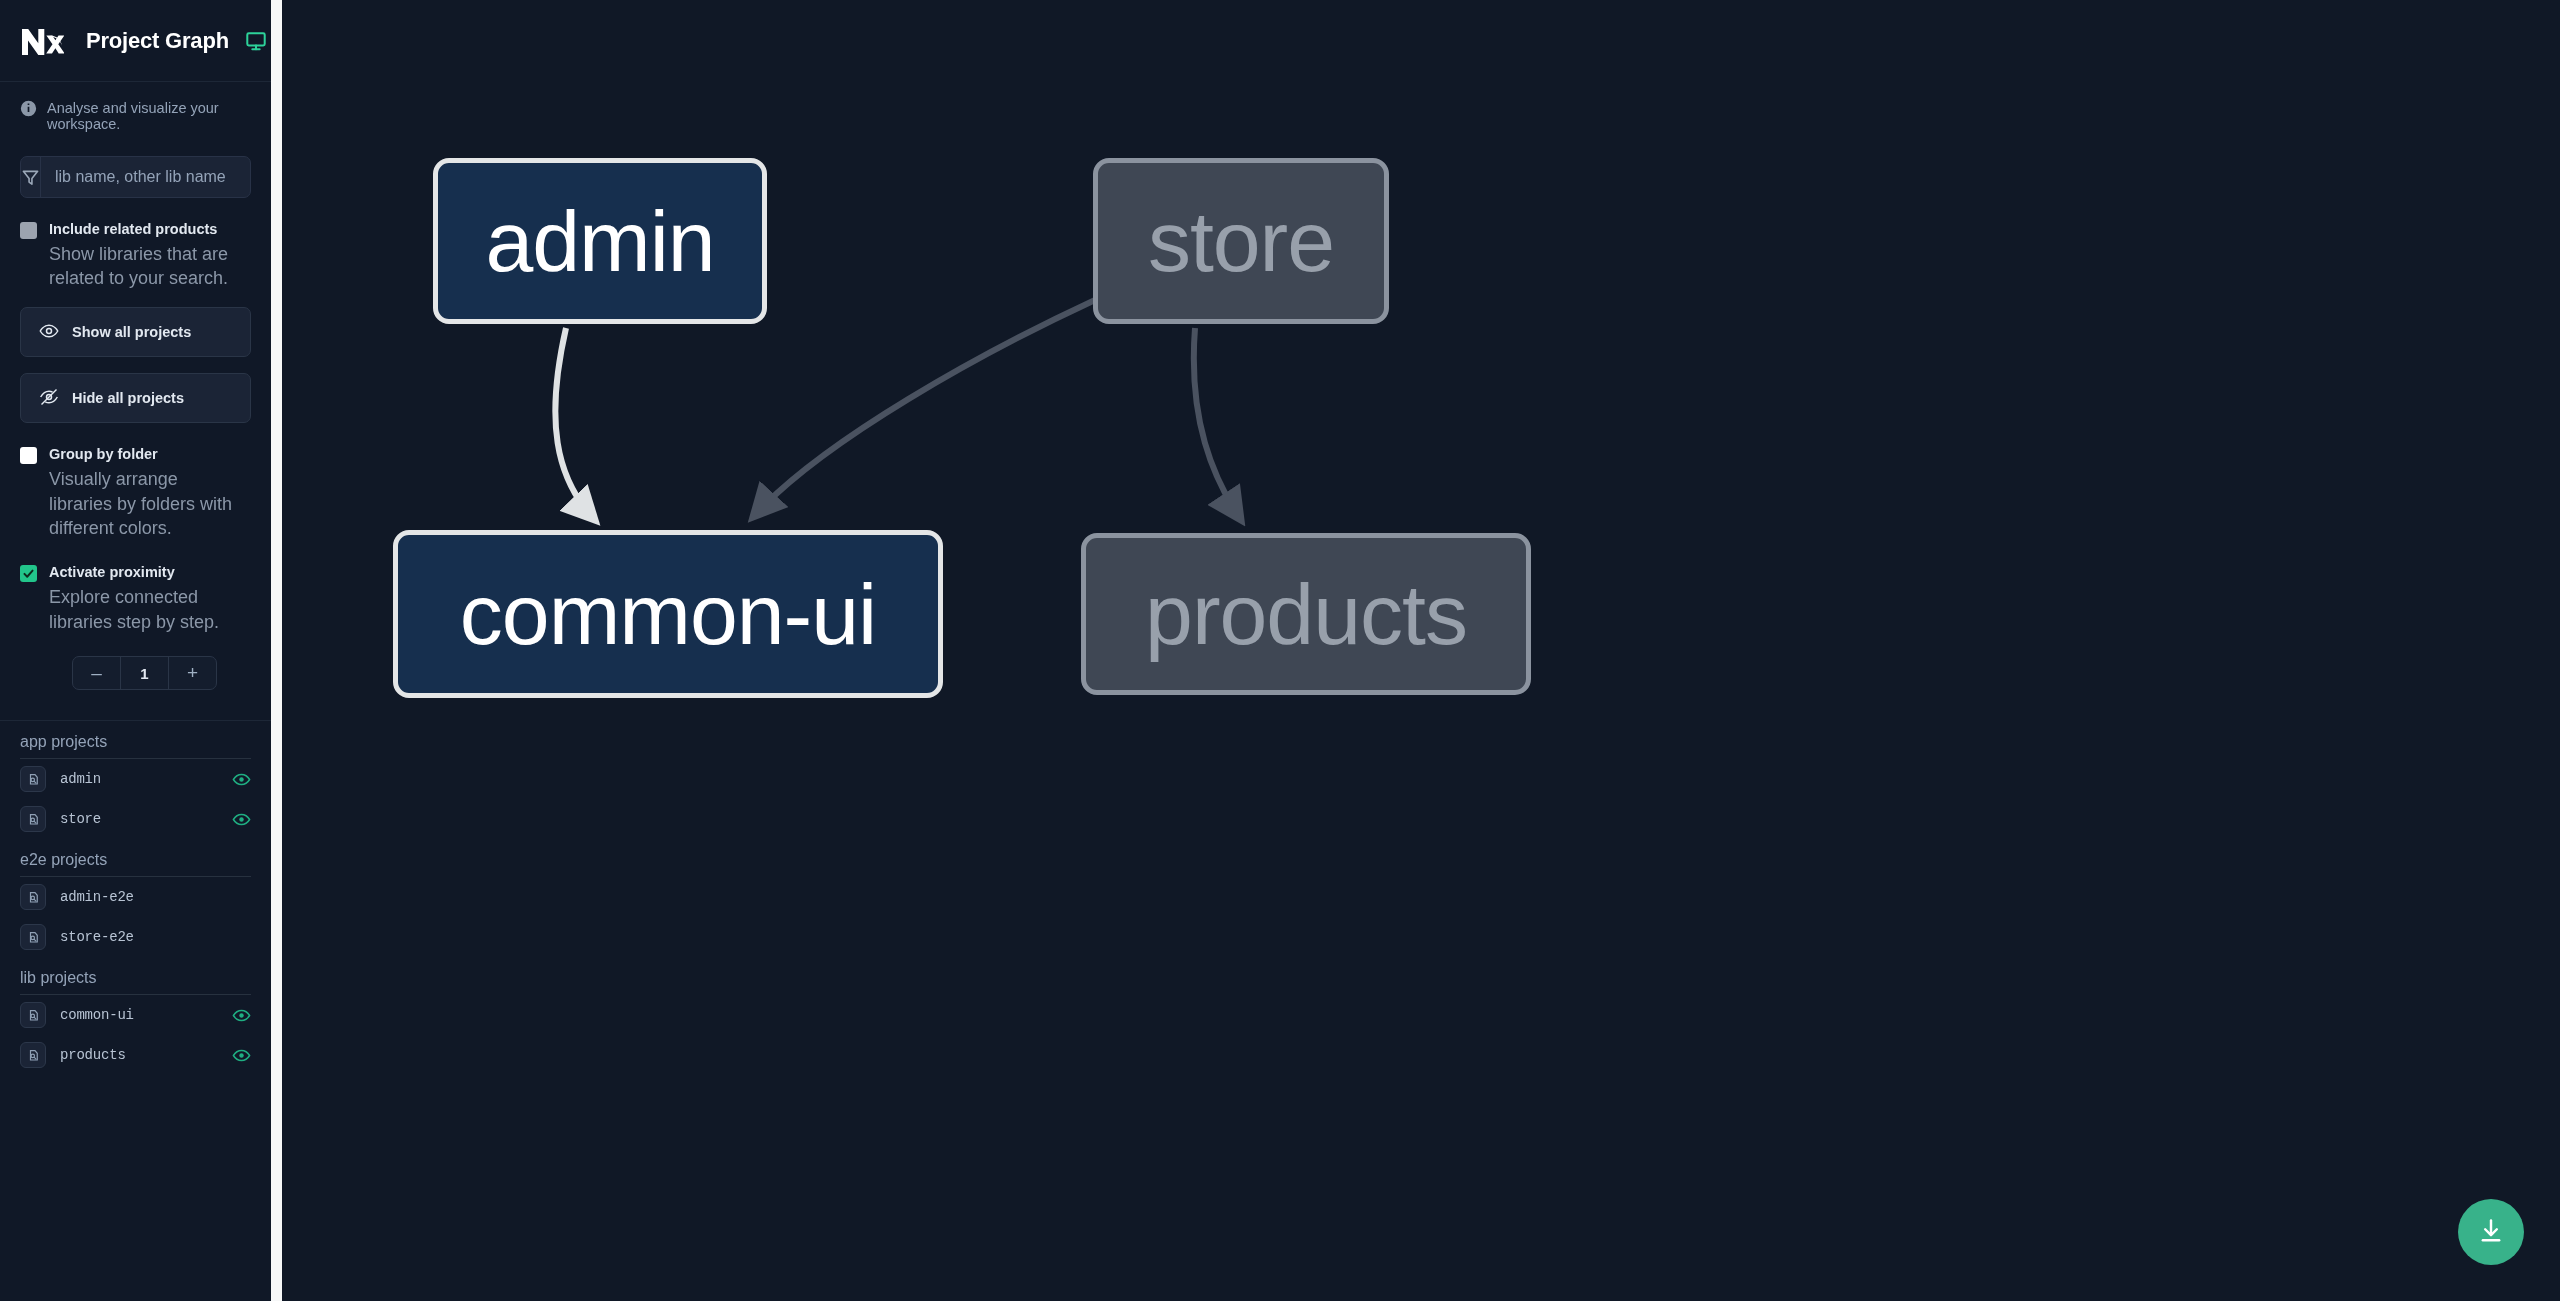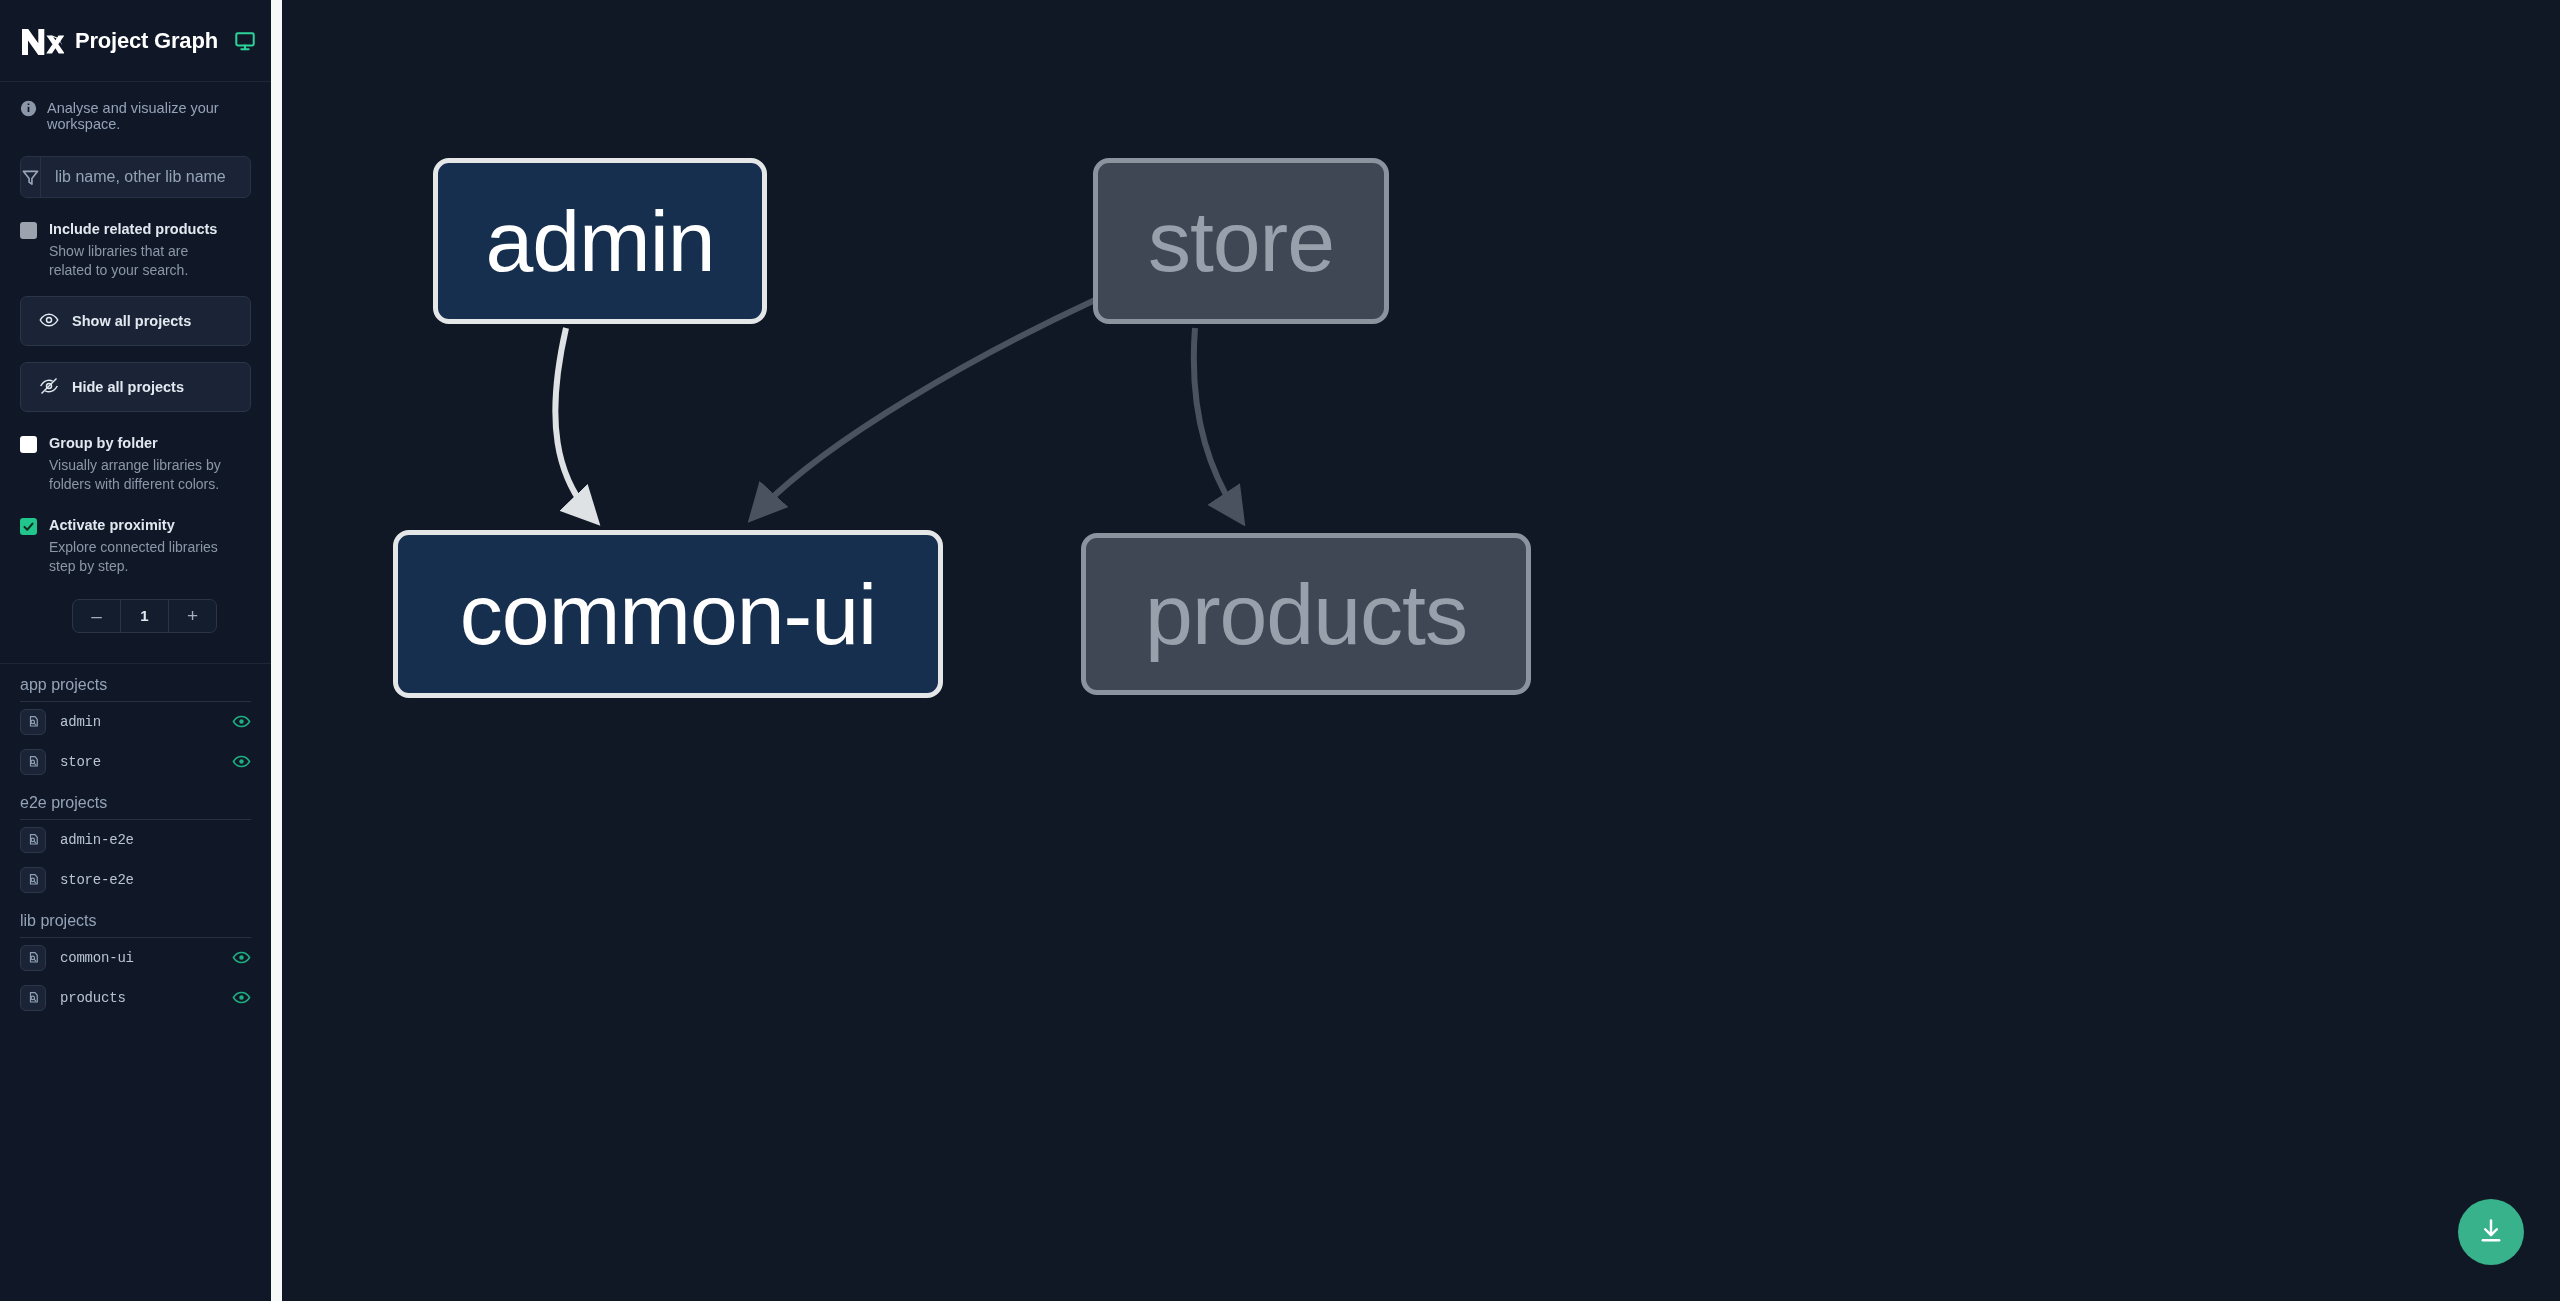--- a/index.html
+++ b/index.html
@@ -24,21 +24,21 @@
   .sb-header {
     height: 82px; flex: 0 0 82px;
     display: flex; align-items: center;
     padding: 0 20px;
     border-bottom: 1px solid #1d2737;
     background: #101827;
   }
   .nx-logo { width: 44px; height: 34px; flex: 0 0 44px; }
   .sb-title {
     font-size: 22px; font-weight: bold; color: #ffffff;
-    margin-left: 11px; letter-spacing: -0.2px; white-space: nowrap;
+    margin-left: 22px; letter-spacing: -0.2px; white-space: nowrap;
   }
   .monitor-icon { margin-left: 16px; width: 22px; height: 22px; flex: 0 0 22px; display:block; }
 
   .sb-tagline {
     display: flex; align-items: flex-start; gap: 10px;
     padding: 18px 20px 14px 20px;
     font-size: 14.5px; color: #94a3b8;
   }
   .info-icon { width: 17px; height: 17px; flex: 0 0 17px; }
 
@@ -65,21 +65,21 @@
   .check-row { display: flex; gap: 12px; margin-top: 22px; }
   .checkbox {
     width: 17px; height: 17px; flex: 0 0 17px; margin-top: 2px;
     border-radius: 3px; background: #9ca3af;
     display: flex; align-items: center; justify-content: center;
   }
   .checkbox.white { background: #ffffff; }
   .checkbox.checked { background: #22c58b; }
   .check-body { display: flex; flex-direction: column; }
   .check-label { font-size: 14.5px; font-weight: bold; color: #e2e8f0; line-height: 1.35; }
-  .check-desc { font-size: 14px; color: #8b97a8; line-height: 1.38; margin-top: 2px; max-width: 185px; }
+  .check-desc { font-size: 18px; color: #8b97a8; line-height: 1.38; margin-top: 2px; max-width: 185px; }
 
   .btn-wide {
     width: 100%; height: 50px; margin-top: 16px;
     background: #1b2436; border: 1px solid #2a3547; border-radius: 7px;
     display: flex; align-items: center; gap: 13px; padding: 0 18px;
     color: #e2e8f0; font-size: 14.5px; font-weight: bold;
     cursor: pointer; font-family: "Liberation Sans", sans-serif;
   }
   .btn-wide svg { width: 20px; height: 20px; flex: 0 0 20px; }
 

